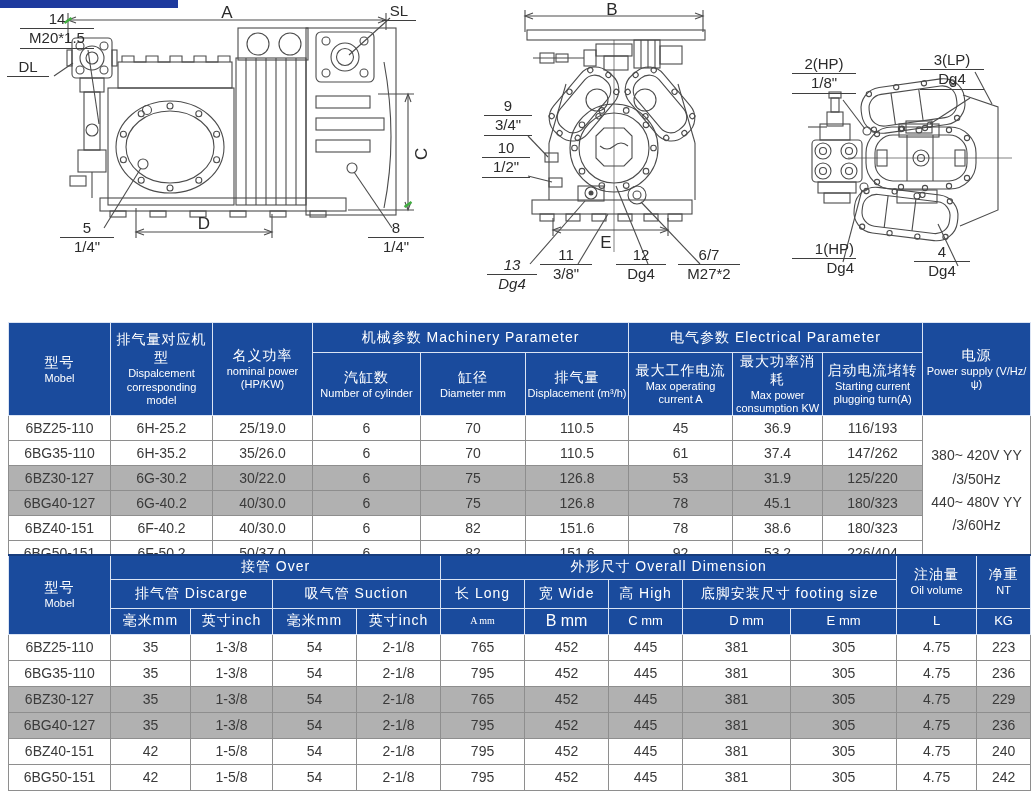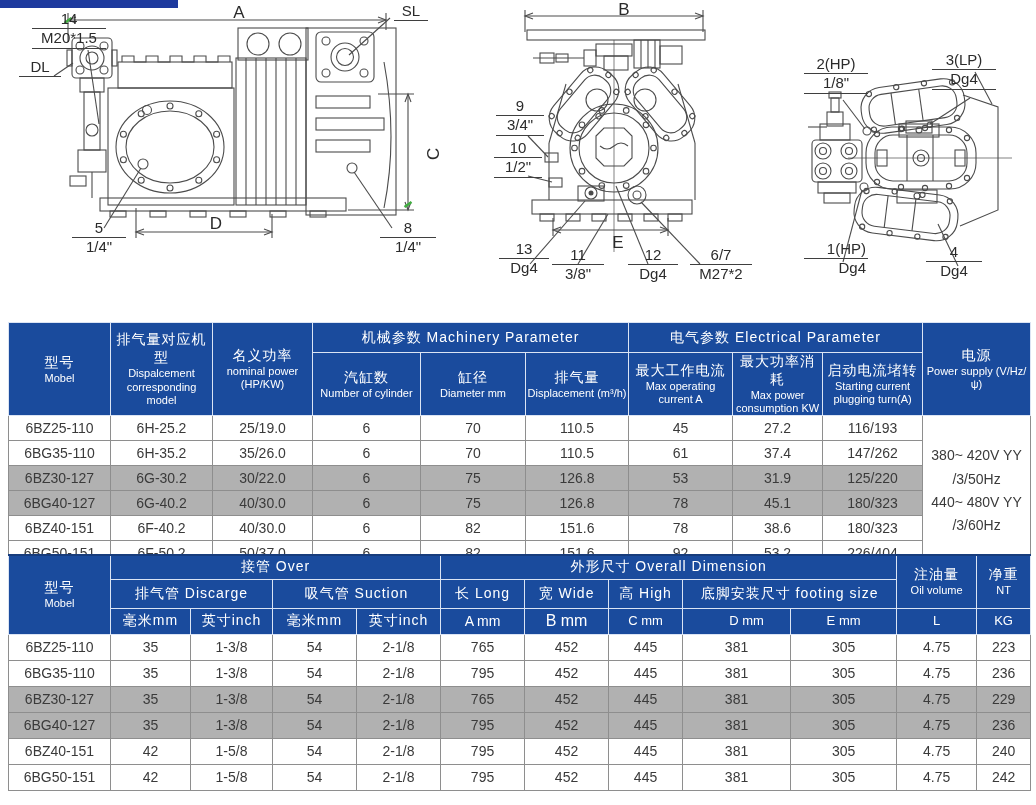--- a/index.html
+++ b/index.html
@@ -8,21 +8,21 @@
   .top-bar{position:absolute;left:0;top:0;width:178px;height:8px;background:#1e3a9e;}
 
   
   .drawings{position:absolute;left:0;top:0;width:1036px;height:318px;}
   .drawings svg{position:absolute;left:0;top:0;}
   .ln line,.ln path,.ln rect,.ln circle,.ln ellipse,.ln polyline{
       stroke:#4c4c4c;fill:none;stroke-width:1.1;}
   .ln .fillb{fill:#4c4c4c;stroke:none;}
   .ln .green{stroke:#3fae3f;stroke-width:2.4;}
   .ln .thin{stroke-width:0.7;}
-  .lbl{position:absolute;color:#2b2b2b;font-size:15px;line-height:1.15;text-align:center;margin-left:12px;}
+  .lbl{position:absolute;color:#2b2b2b;font-size:15px;line-height:1.15;text-align:center;}
   .dim{font-size:17px;}
   .callout div{padding:0 2px 1px 2px;}
   .callout .u{border-bottom:1.5px solid #3f3f3f;}
   .rot{transform:rotate(-90deg);transform-origin:center;}
 
   
   table.spec{position:absolute;left:8px;border-collapse:collapse;table-layout:fixed;
              width:1022px;background:#fff;}
   table.spec th{background:#1a4b9d;color:#ffffff;font-weight:normal;
                 border:1px solid #dbe4f4;padding:0 1px;text-align:center;vertical-align:middle;}
@@ -339,21 +339,21 @@
     <div class="lbl dim" style="left:600px;top:0px;width:24px;">B</div>
     <div class="lbl callout" style="left:484px;top:97px;width:48px;">
       <div class="u">9</div>
       <div class="u">3/4"</div>
     </div>
     <div class="lbl callout" style="left:482px;top:139px;width:48px;">
       <div class="u">10</div>
       <div class="u">1/2"</div>
     </div>
     <div class="lbl dim" style="left:594px;top:233px;width:24px;">E</div>
-    <div class="lbl callout" style="left:487px;top:240px;width:50px;">
+    <div class="lbl callout" style="left:487px;top:256px;width:50px;font-style:italic;">
       <div class="u">13</div>
       <div>Dg4</div>
     </div>
     <div class="lbl callout" style="left:540px;top:246px;width:52px;">
       <div class="u">11</div>
       <div>3/8"</div>
     </div>
     <div class="lbl callout" style="left:616px;top:246px;width:50px;">
       <div class="u">12</div>
       <div>Dg4</div>
@@ -448,21 +448,21 @@
     </thead>
     <tbody>
         <tr>
           <td>6BZ25-110</td>
           <td>6H-25.2</td>
           <td>25/19.0</td>
           <td>6</td>
           <td>70</td>
           <td>110.5</td>
           <td>45</td>
-          <td>27.2</td>
+          <td>36.9</td>
           <td>116/193</td>
           <td rowspan="6" class="power-cell">380~ 420V YY<br>/3/50Hz<br>440~ 480V YY<br>/3/60Hz</td>
         </tr>
         <tr>
           <td>6BG35-110</td>
           <td>6H-35.2</td>
           <td>35/26.0</td>
           <td>6</td>
           <td>70</td>
           <td>110.5</td>
@@ -580,21 +580,21 @@
         <th>
             <div class="grp">英寸inch</div>
           </th>
         <th>
             <div class="grp">毫米mm</div>
           </th>
         <th>
             <div class="grp">英寸inch</div>
           </th>
         <th>
-            <div class="en" style="font-size:14px;">A mm</div>
+            <div class="en" style="font-size:10px;font-family:Liberation Serif, serif;">A mm</div>
           </th>
         <th>
             <div class="en" style="font-size:16px;">B mm</div>
           </th>
         <th>
             <div class="en" style="font-size:13px;">C mm</div>
           </th>
         <th>
             <div class="en" style="font-size:13px;margin-left:20px;">D mm</div>
           </th>

